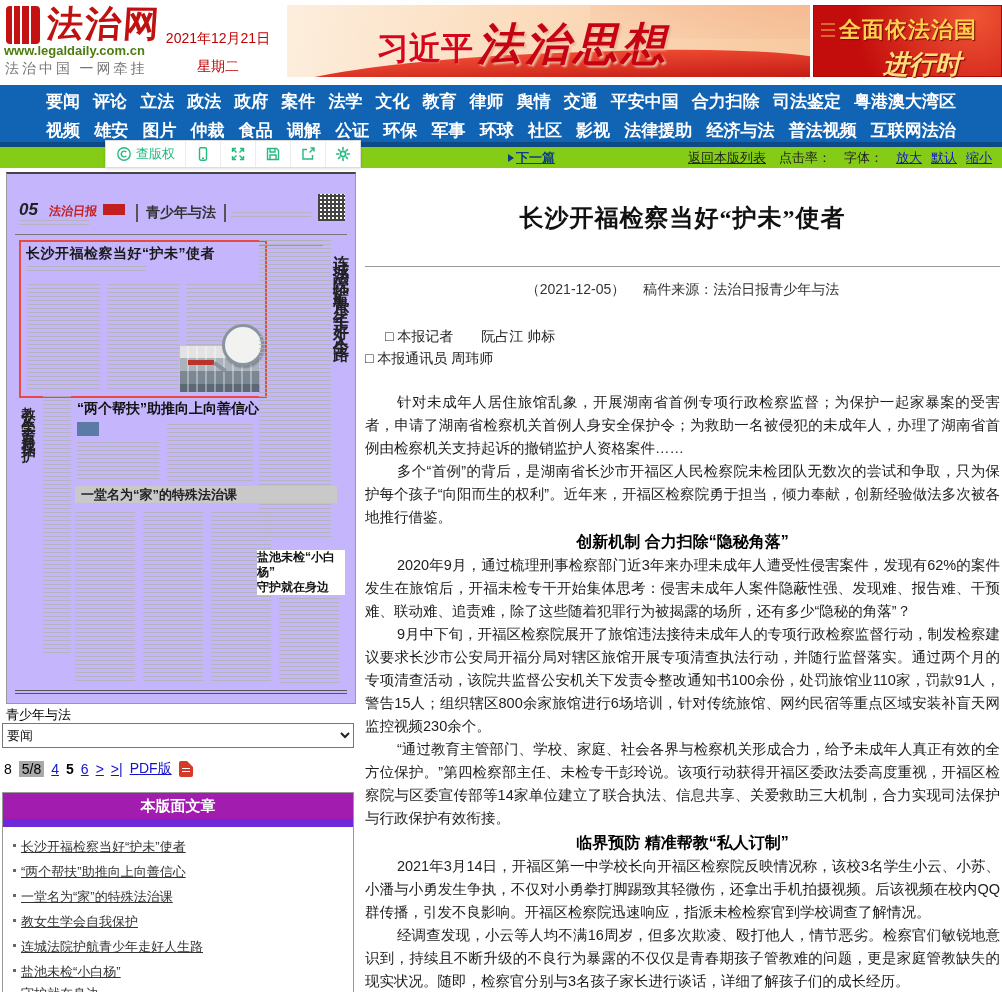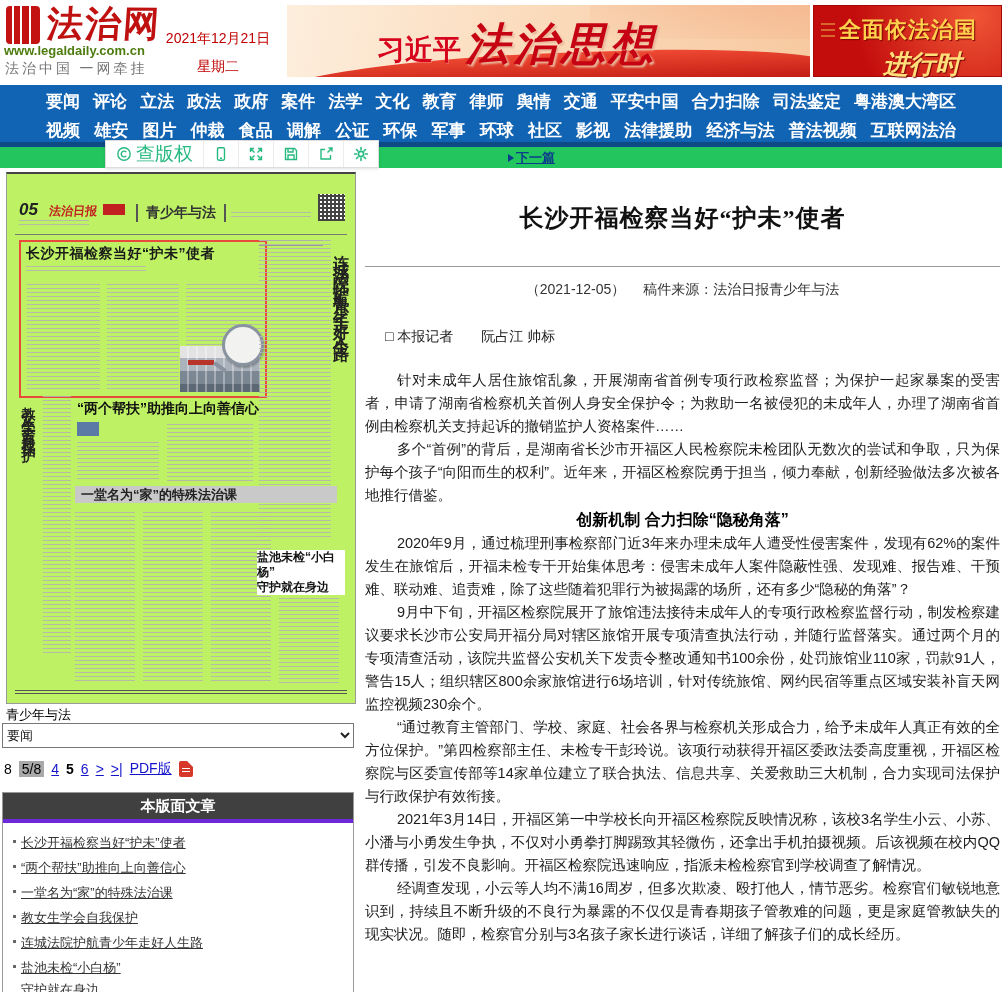--- a/index.html
+++ b/index.html
@@ -12,51 +12,51 @@
         background-image:linear-gradient(90deg,transparent 6px,#fff 6px,#fff 8px,transparent 8px,transparent 14px,#fff 14px,#fff 16px,transparent 16px,transparent 23px,#fff 23px,#fff 25px,transparent 25px);}
   .logo-cn{position:absolute;left:47px;top:0px;font-family:"Liberation Serif",serif;font-weight:bold;font-size:36px;color:#c01111;transform:skewX(-4deg);letter-spacing:2px;}
   .logo-url{position:absolute;left:4px;top:43px;font-size:13px;font-weight:bold;color:#4d7c0f;}
   .logo-slogan{position:absolute;left:5px;top:60px;font-size:14px;color:#777;letter-spacing:3px;font-family:"Liberation Serif",serif;}
   .date-block{position:absolute;left:158px;top:30px;width:120px;text-align:center;color:#c00000;font-size:14px;}
   .date-block .wd{margin-top:10px;}
   .banner-mid{position:absolute;left:287px;top:5px;width:523px;height:72px;overflow:hidden;background:linear-gradient(100deg,#fdeedd 0%,#fbdcbd 45%,#f7c9a0 100%);display:block;}
   .banner-mid .ribbon{position:absolute;left:-30px;bottom:-18px;width:600px;height:42px;background:linear-gradient(180deg,#ef4a33,#b60f0c);border-radius:50% 40% 0 0/90% 70% 0 0;transform:rotate(-2deg);}
   .banner-mid .ribbon2{position:absolute;right:-40px;top:-26px;width:260px;height:60px;background:radial-gradient(ellipse at top right,#f4b38c,rgba(244,179,140,0));}
   .bm-text{position:absolute;left:90px;top:10px;white-space:nowrap;}
-  .bm-t1{font-size:28px;font-weight:bold;color:#d6051c;font-family:"Liberation Serif",serif;text-shadow:1px 1px 0 #fff3;}
+  .bm-t1{font-size:32px;font-weight:bold;color:#d6051c;font-family:"Liberation Serif",serif;text-shadow:1px 1px 0 #fff3;}
   .bm-t2{font-size:44px;font-weight:bold;color:#c50313;font-family:"Liberation Serif",serif;font-style:italic;letter-spacing:4px;text-shadow:2px 2px 2px #e9b79a;}
   .banner-right{position:absolute;left:813px;top:5px;width:189px;height:72px;background:radial-gradient(circle at 85% 15%,#ef5535,#c30c0c 70%);display:block;box-shadow:inset 0 0 0 1px #a70808;}
   .br-l1{margin:10px 12px 0 26px;font-size:22px;font-weight:bold;color:#ffd24e;letter-spacing:1px;text-shadow:1px 1px 1px #7a0404;}
   .br-l2{margin:2px 0 0 70px;font-size:26px;font-weight:bold;font-style:italic;color:#ffdf7a;font-family:"Liberation Serif",serif;text-shadow:1px 1px 1px #7a0404;}
   .flagpole{position:absolute;left:8px;top:18px;width:14px;height:46px;background:linear-gradient(180deg,#e8b24a 0 2px,transparent 2px 6px,#e8b24a 6px 8px,transparent 8px 12px,#e8b24a 12px 14px,transparent 14px);opacity:.55;}
 
   
   .nav{position:absolute;left:0;top:85px;width:1002px;height:57px;background:#1163b3;border-bottom:5px solid #0d4a86;}
   .nav-row{display:flex;justify-content:space-between;align-items:center;padding:0 46px;height:26px;margin-top:3px;}
   .nav-item{color:#fff;font-size:17px;font-weight:bold;white-space:nowrap;}
 
   
-  .subbar{position:absolute;left:0;top:147px;width:1002px;height:21px;background:#22c55e;font-size:13px;}
+  .subbar{position:absolute;left:0;top:147px;width:1002px;height:21px;background:#84cc16;font-size:13px;}
   .play-icon{display:inline-block;width:0;height:0;border-left:6px solid #0b3d8c;border-top:4px solid transparent;border-bottom:4px solid transparent;margin-right:2px;}
   .pg-link{position:absolute;top:2px;color:#0b3d8c;text-decoration:underline;font-weight:bold;display:flex;align-items:center;}
   .prev{left:308px;z-index:1;}
   .next{left:508px;z-index:1;}
   .sb-right{position:absolute;left:688px;top:0;height:21px;display:flex;align-items:center;gap:13px;color:#222;}
   .back-link{color:#222;text-decoration:underline;}
   .font-links{display:flex;gap:9px;}
   .font-links a{color:#1414cc;text-decoration:underline;}
 
   
   .float-toolbar{position:absolute;left:105px;top:140px;height:26px;background:#fff;border:1px solid #ddd;box-shadow:0 1px 3px rgba(0,0,0,.12);display:flex;align-items:center;z-index:5;}
-  .ft-main{display:flex;align-items:center;gap:4px;padding:0 10px;color:#26b980;font-size:19px;height:100%;}
+  .ft-main{display:flex;align-items:center;gap:4px;padding:0 10px;color:#26b980;font-size:13px;height:100%;}
   .ft-btn{width:34px;height:100%;display:flex;align-items:center;justify-content:center;border-left:1px solid #ececec;}
   .ft-btn svg,.ft-main svg{display:block;}
 
   
-  .preview{position:absolute;left:6px;top:172px;width:348px;height:529px;background:#bef264;border:1px solid #999;border-top:2px solid #444;}
+  .preview{position:absolute;left:6px;top:172px;width:348px;height:529px;background:#c4b5fd;border:1px solid #999;border-top:2px solid #444;}
   .fx{background:repeating-linear-gradient(to bottom,#b3b3b3 0 1px,transparent 1px 4px);opacity:.85;}
   .pv-masthead{position:absolute;left:10px;top:26px;right:10px;height:32px;}
   .pv-pageno{position:absolute;left:2px;top:0;font-size:17px;font-weight:bold;font-style:italic;color:#222;}
   .pv-paper{position:absolute;left:32px;top:3px;font-size:12px;font-weight:bold;color:#c22020;font-family:"Liberation Serif",serif;transform:skewX(-6deg);}
   .pv-papertag{position:absolute;left:86px;top:4px;width:22px;height:11px;background:#c22020;}
   .pv-mastsub{position:absolute;left:2px;top:20px;width:70px;height:6px;}
   .pv-section{position:absolute;left:50%;top:4px;transform:translateX(-50%);font-size:14px;font-weight:bold;color:#333;border-left:2px solid #555;border-right:2px solid #555;padding:0 8px;white-space:nowrap;font-family:"Liberation Serif",serif;}
   .pv-mastright{position:absolute;right:34px;top:12px;width:80px;height:8px;}
   .pv-qr{position:absolute;right:0px;top:-6px;width:27px;height:27px;background-image:repeating-linear-gradient(0deg,#444 0 2px,transparent 2px 4px),repeating-linear-gradient(90deg,#444 0 2px,#fff 2px 4px);}
   .pv-rule{position:absolute;left:8px;top:60px;right:8px;border-top:1px solid #777;}
@@ -91,21 +91,21 @@
   .sec-select{position:absolute;left:2px;top:723px;width:352px;height:25px;font-size:13px;color:#222;background:#fff;border:1px solid #767676;}
   .pager{position:absolute;left:4px;top:759px;height:20px;display:flex;align-items:center;gap:7px;font-size:14px;color:#000;}
   .pager .cur-frac{background:#a9a9a9;padding:0 3px;}
   .pager a{color:#1414cc;text-decoration:underline;}
   .pager .cur-page{font-weight:bold;color:#000;}
   .pdf-icon{display:inline-block;width:14px;height:16px;background:#d6382a;border-radius:2px;position:relative;}
   .pdf-icon::before{content:"";position:absolute;right:0;top:0;border:3px solid #fff;border-left-color:transparent;border-bottom-color:transparent;}
   .pdf-icon::after{content:"";position:absolute;left:3px;top:7px;width:8px;height:5px;background:repeating-linear-gradient(to bottom,#fff 0 1px,transparent 1px 3px);}
 
   .art-box{position:absolute;left:2px;top:792px;width:350px;border:1px solid #999;background:#fff;}
-  .art-hd{height:26px;line-height:26px;background:#404040;border-bottom:4px solid #6d28d9;color:#fff;font-size:15px;font-weight:bold;text-align:center;}
+  .art-hd{height:26px;line-height:26px;background:#a21caf;border-bottom:8px solid #6d28d9;color:#fff;font-size:15px;font-weight:bold;text-align:center;}
   .art-list{list-style:none;margin:0;padding:5px 8px 6px 10px;}
   .art-list li{position:relative;padding-left:8px;line-height:21px;margin:3px 0;}
   .art-list li::before{content:"";position:absolute;left:0;top:9px;width:3px;height:3px;background:#666;}
   .art-list a{color:#333;text-decoration:underline;font-size:13px;white-space:pre-line;}
 
   
   .article{position:absolute;left:365px;top:172px;width:635px;}
   .a-title{margin:30px 0 0;text-align:center;font-size:24px;font-weight:bold;color:#111;font-family:"Liberation Serif",serif;letter-spacing:1px;}
   .a-hr{border:none;border-top:1px solid #999;margin:32px 0 0;}
   .a-meta{margin-top:14px;text-align:center;font-size:14px;color:#333;}
@@ -186,20 +186,30 @@
 
   <div class="subbar">
     <a class="pg-link prev">
       <span class="play-icon"></span>
       <span>上一篇</span>
     </a>
     <a class="pg-link next">
       <span class="play-icon"></span>
       <span>下一篇</span>
     </a>
+    <div class="sb-right">
+      <a class="back-link">返回本版列表</a>
+      <span>点击率：</span>
+      <span>字体：</span>
+      <span class="font-links">
+        <a>放大</a>
+        <a>默认</a>
+        <a>缩小</a>
+      </span>
+    </div>
   </div>
 
   <div class="float-toolbar">
     <a class="ft-main">
       <svg width="16" height="16" viewBox="0 0 16 16" fill="none" stroke="#26b980" stroke-width="1.4">
         <circle cx="8" cy="8" r="6.2"></circle>
           <path d="M10.3 6.1 A2.9 2.9 0 1 0 10.3 9.9"></path>
       </svg>
       <span>查版权</span>
     </a>
@@ -322,36 +332,38 @@
 
   <section class="article">
     <h1 class="a-title">长沙开福检察当好“护未”使者</h1>
     <hr class="a-hr">
     <div class="a-meta">
       <span>（2021-12-05）</span>
       <span class="src">稿件来源：法治日报青少年与法</span>
     </div>
     <div class="a-authors">
       <div class="l1">□ 本报记者　　阮占江 帅标</div>
+      <div class="l2">□ 本报通讯员 周玮师</div>
     </div>
     <div class="a-body">
 
         <p class="bp t-p">针对未成年人居住旅馆乱象，开展湖南省首例专项行政检察监督；为保护一起家暴案的受害者，申请了湖南省检察机关首例人身安全保护令；为救助一名被侵犯的未成年人，办理了湖南省首例由检察机关支持起诉的撤销监护人资格案件……</p>
 
         <p class="bp t-p">多个“首例”的背后，是湖南省长沙市开福区人民检察院未检团队无数次的尝试和争取，只为保护每个孩子“向阳而生的权利”。近年来，开福区检察院勇于担当，倾力奉献，创新经验做法多次被各地推行借鉴。</p>
 
         <p class="bp t-h">创新机制 合力扫除“隐秘角落”</p>
 
         <p class="bp t-p">2020年9月，通过梳理刑事检察部门近3年来办理未成年人遭受性侵害案件，发现有62%的案件发生在旅馆后，开福未检专干开始集体思考：侵害未成年人案件隐蔽性强、发现难、报告难、干预难、联动难、追责难，除了这些随着犯罪行为被揭露的场所，还有多少“隐秘的角落”？</p>
 
 
         <p class="bp t-p">9月中下旬，开福区检察院展开了旅馆违法接待未成年人的专项行政检察监督行动，制发检察建议要求长沙市公安局开福分局对辖区旅馆开展专项清查执法行动，并随行监督落实。通过两个月的专项清查活动，该院共监督公安机关下发责令整改通知书100余份，处罚旅馆业110家，罚款91人，警告15人；组织辖区800余家旅馆进行6场培训，针对传统旅馆、网约民宿等重点区域安装补盲天网监控视频230余个。</p>
 
         <p class="bp t-p">“通过教育主管部门、学校、家庭、社会各界与检察机关形成合力，给予未成年人真正有效的全方位保护。”第四检察部主任、未检专干彭玲说。该项行动获得开福区委政法委高度重视，开福区检察院与区委宣传部等14家单位建立了联合执法、信息共享、关爱救助三大机制，合力实现司法保护与行政保护有效衔接。</p>
 
+        <p class="bp t-h">临界预防 精准帮教“私人订制”</p>
 
         <p class="bp t-p">2021年3月14日，开福区第一中学校长向开福区检察院反映情况称，该校3名学生小云、小苏、小潘与小勇发生争执，不仅对小勇拳打脚踢致其轻微伤，还拿出手机拍摄视频。后该视频在校内QQ群传播，引发不良影响。开福区检察院迅速响应，指派未检检察官到学校调查了解情况。</p>
 
         <p class="bp t-p">经调查发现，小云等人均不满16周岁，但多次欺凌、殴打他人，情节恶劣。检察官们敏锐地意识到，持续且不断升级的不良行为暴露的不仅仅是青春期孩子管教难的问题，更是家庭管教缺失的现实状况。随即，检察官分别与3名孩子家长进行谈话，详细了解孩子们的成长经历。</p>
 
     </div>
   </section>
 
 </div>
 

